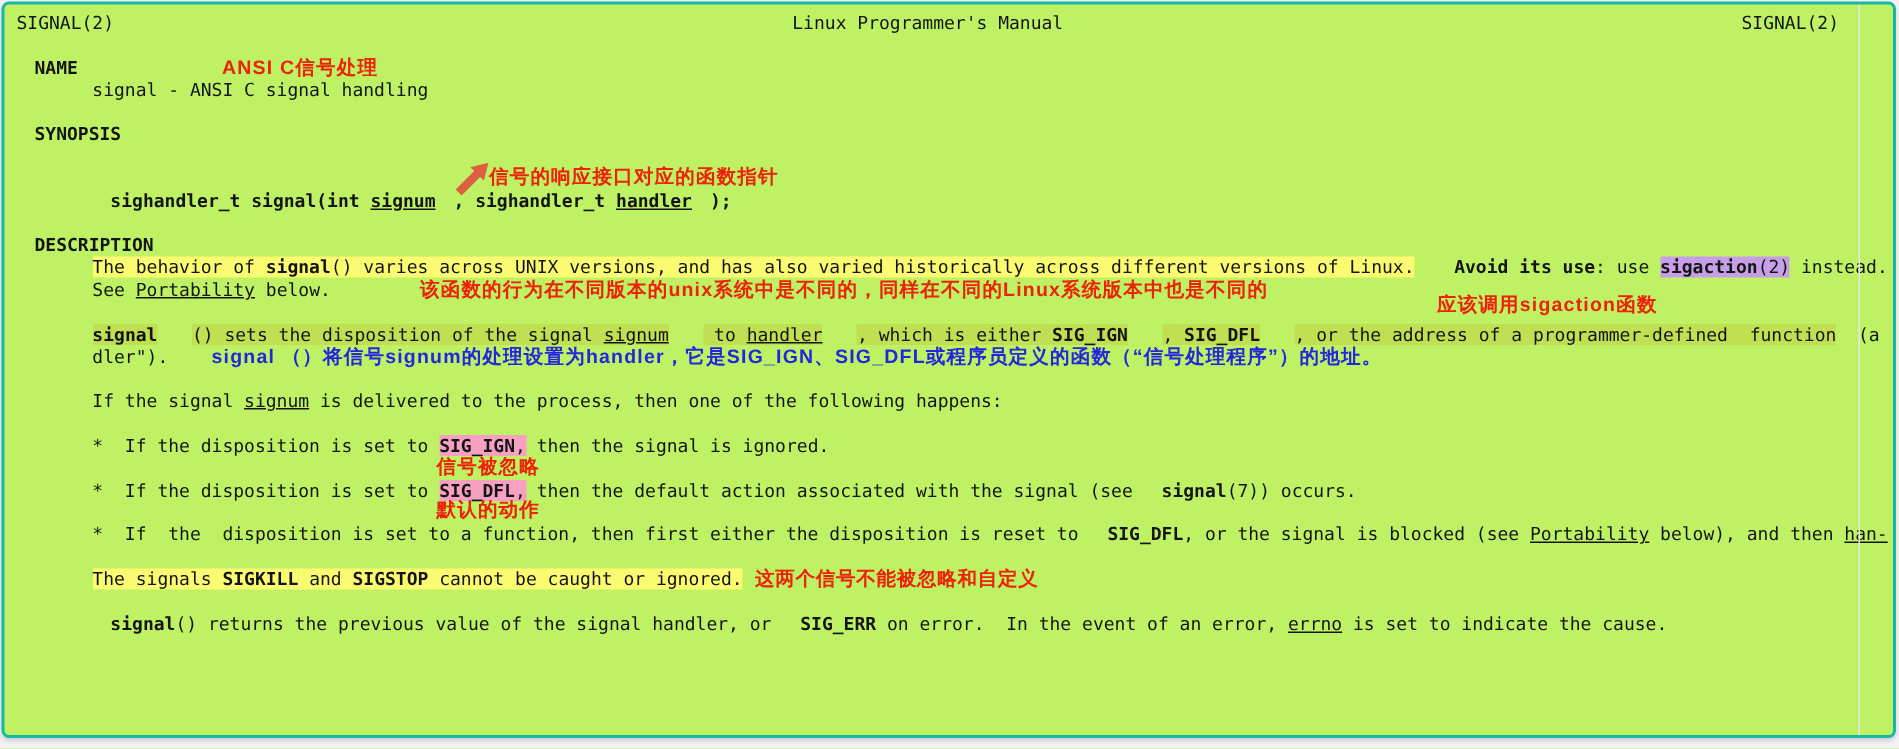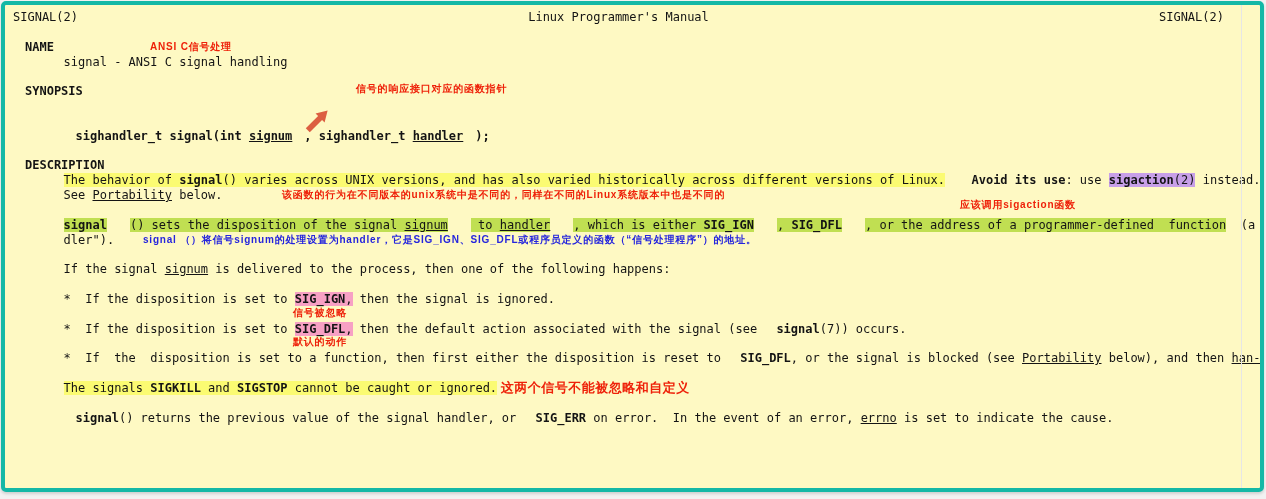--- a/index.html
+++ b/index.html
@@ -3,21 +3,21 @@
 <meta charset="utf-8">
 <style>
   html,body{margin:0;padding:0;}
   body{
     width:1266px;height:499px;position:relative;overflow:hidden;
     background:#f2f2f2;
     font-family:"DejaVu Sans Mono","Liberation Mono",monospace;
   }
   .window{
     position:absolute;left:1px;top:1px;right:2px;bottom:7px;
-    background:#fef9c3;border:4px solid #14b8a6;border-radius:5px;
+    background:#bef264;border:2px solid #14b8a6;border-radius:5px;
     box-shadow:0 2px 3px rgba(0,0,0,0.14);
     overflow:hidden;
   }
   .scroll-divider{
     position:absolute;top:0;bottom:0;left:1236px;width:1px;background:#e6e6e6;
   }
   .man-text{
     position:absolute;left:0;top:0;right:0;bottom:0;
     padding:5px 0 0 8px;
     font-size:12px;line-height:14.85px;color:#141414;
@@ -36,29 +36,29 @@
   .s-hyb{background:var(--yellow);font-weight:bold;}
   .s-hg{background:var(--green);margin-left:23px;}
   .s-hgb{background:var(--green);font-weight:bold;}
   .s-hgu{background:var(--green);text-decoration:underline;}
   .s-hp{background:var(--pink);}
   .s-hpb{background:var(--pink);font-weight:bold;}
   .s-hv{background:var(--purple);}
   .s-hvb{background:var(--purple);font-weight:bold;}
   .s-red{
     color:var(--red);font-weight:bold;
-    font-family:Liberation Serif, serif;
+    font-family:Liberation Mono, monospace;
     font-size:13px;letter-spacing:0.5px;
   }
   
   .annotations{position:absolute;left:0;top:0;right:0;bottom:0;pointer-events:none;}
   .ann{
     position:absolute;white-space:pre;font-weight:bold;
     font-family:"Liberation Sans","DejaVu Sans",sans-serif;
-    font-size:10px;letter-spacing:0.8px;line-height:14px;
+    font-size:13px;letter-spacing:0.8px;line-height:14px;
   }
   .ann.red{color:var(--red);}
   .ann.blue{color:var(--blue);}
   .arrow-wrap{position:absolute;left:298px;top:102px;width:27px;height:26px;color:var(--arrow);}
   .arrow-wrap svg{display:block;width:100%;height:100%;}
 </style>
 </head>
 <body>
 
 <div class="window">
@@ -99,21 +99,21 @@
     </div>
 
   <div class="annotations">
     <div class="arrow-wrap">
       <svg viewBox="0 0 34 32" xmlns="http://www.w3.org/2000/svg">
         <path d="M3.5 26.5 L19 11 L15.8 7.8 L31 4 L27.2 19.2 L24 16 L8.5 31.5 Z" fill="currentColor"></path>
       </svg>
     </div>
 
   <div class="ann red" style="left: 145px; top: 35px;">ANSI C信号处理</div>
-      <div class="ann red" style="left: 323px; top: 77px; margin-left: 28px;">信号的响应接口对应的函数指针</div>
+      <div class="ann red" style="left: 323px; top: 108px;">信号的响应接口对应的函数指针</div>
       <div class="ann red" style="left: 277px; top: 183px; text-align: right;">该函数的行为在不同版本的unix系统中是不同的，同样在不同的Linux系统版本中也是不同的</div>
       <div class="ann red" style="left: 955px; top: 193px;">应该调用sigaction函数</div>
       <div class="ann blue" style="left: 138px; top: 228px;">signal （）将信号signum的处理设置为handler，它是SIG_IGN、SIG_DFL或程序员定义的函数（“信号处理程序”）的地址。</div>
       <div class="ann red" style="left: 288px; top: 301px;">信号被忽略</div>
       <div class="ann red" style="left: 288px; top: 330px;">默认的动作</div>
     </div>
 
   <div class="scroll-divider"></div>
 </div>
 

